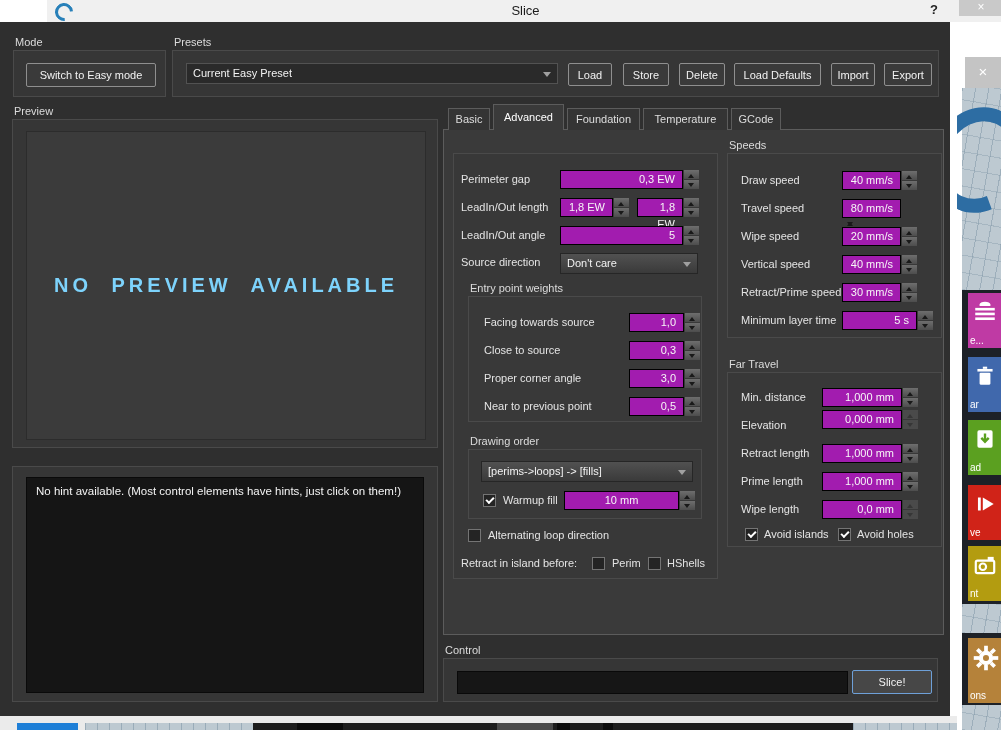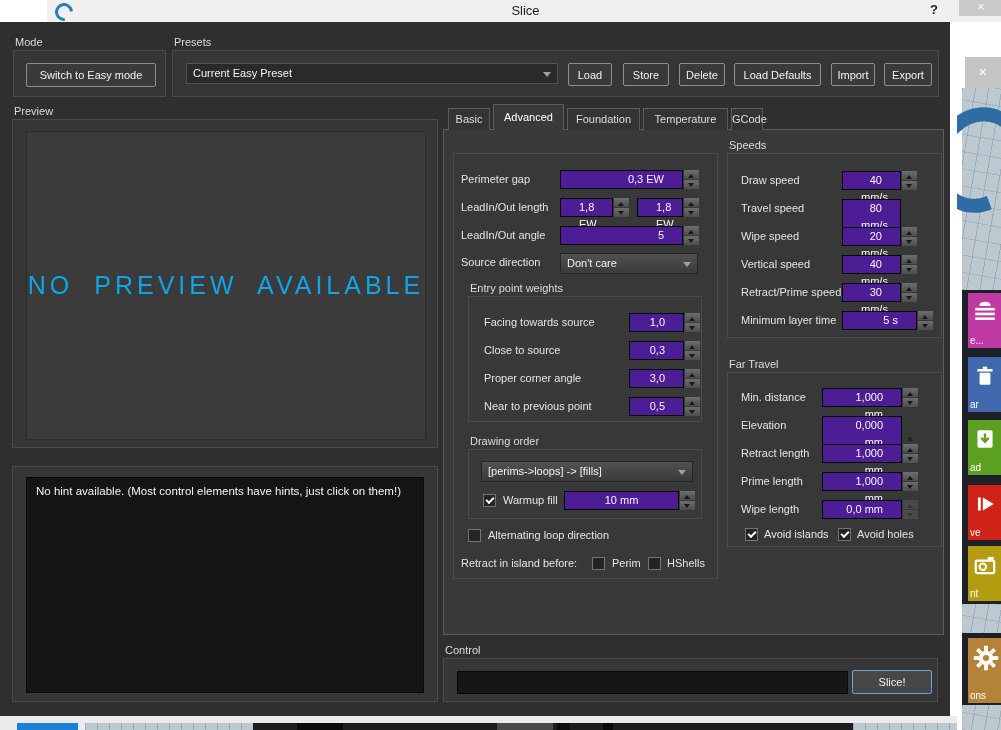--- a/index.html
+++ b/index.html
@@ -18,39 +18,39 @@
   .group{position:absolute;}
   .glabel{height:14px;font-size:11px;color:#dcdcdc;padding-left:2px;white-space:nowrap;}
   .gbox{position:absolute;left:0;right:0;top:14px;bottom:0;border:1px solid #4a4a4a;background:#363636;box-sizing:border-box;}
   .lbl{position:absolute;color:#e4e4e4;font-size:11px;white-space:nowrap;line-height:19px;}
   .btn{position:absolute;background:#3a3a3a;border:1px solid #8f8f8f;border-radius:2px;color:#f2f2f2;font-size:11px;display:flex;align-items:center;justify-content:center;box-sizing:border-box;cursor:default;}
   .btn.primary{border-color:#6ea0d8;background:#474747;}
   .dd{position:absolute;height:21px;background:linear-gradient(#515151,#3a3a3a);border:1px solid #262626;color:#f2f2f2;font-size:11px;line-height:19px;padding-left:6px;box-sizing:border-box;}
   .dd.flat{background:#2a2a2a;border-color:#525252;}
   .dd .dd-arrow{position:absolute;right:6px;top:8px;width:0;height:0;border-left:4px solid transparent;border-right:4px solid transparent;border-top:5px solid #a0a0a0;}
   .spin{position:absolute;display:flex;height:19px;}
-  .spin .sf{background:#4c1d95;border:1px solid #000;color:#f7f7f7;font-size:11px;text-align:right;padding:0 18px;line-height:17px;box-sizing:border-box;}
+  .spin .sf{background:#a21caf;border:1px solid #000;color:#f7f7f7;font-size:11px;text-align:right;padding:0 7px;line-height:17px;box-sizing:border-box;}
   .spin .sb{width:15px;display:flex;flex-direction:column;margin-left:1px;}
   .spin .sb div{flex:1;position:relative;background:linear-gradient(#6e6e6e,#4d4d4d);margin-bottom:1px;}
   .spin .sb div:last-child{margin-bottom:0;}
   .spin .sb .up::after{content:"";position:absolute;left:4px;top:4px;border-left:3px solid transparent;border-right:3px solid transparent;border-bottom:4px solid #191919;}
   .spin .sb .dn::after{content:"";position:absolute;left:4px;top:3px;border-left:3px solid transparent;border-right:3px solid transparent;border-top:4px solid #191919;}
   .spin.dim .sb div{background:#4a4a4a;}
   .spin.dim .sb div::after{opacity:.4;}
   .cb{position:absolute;width:13px;height:13px;background:#242424;border:1px solid #747474;box-sizing:border-box;}
   .cb.checked::after{content:"";position:absolute;left:2px;top:2px;width:6px;height:3px;border-left:2px solid #fff;border-bottom:2px solid #fff;transform:rotate(-45deg);}
 
   
   .tab{position:absolute;background:#343434;border:1px solid #5c5c5c;border-bottom:none;color:#dedede;font-size:11px;text-align:center;box-sizing:border-box;z-index:2;line-height:20px;height:22px;}
   .tab.active{background:#3a3a3a;z-index:4;height:26px;line-height:24px;color:#fff;}
   .tab-panel{position:absolute;left:443px;top:129px;width:501px;height:506px;border:1px solid #5c5c5c;background:#3a3a3a;box-sizing:border-box;z-index:1;}
 
   
   .preview-inner{position:absolute;left:13px;top:11px;width:398px;height:307px;background:#3b3b3b;border:1px solid #2c2c2c;display:flex;align-items:center;justify-content:center;}
-  .preview-text{color:#0ea5e9;font-size:25px;letter-spacing:4px;word-spacing:10px;}
+  .preview-text{color:#7dd3fc;font-size:20px;letter-spacing:4px;word-spacing:10px;font-weight:bold;}
   .hints-inner{position:absolute;left:13px;top:10px;width:398px;height:216px;background:#151515;border:1px solid #0a0a0a;color:#f4f4f4;font-size:11.5px;padding:7px 9px;box-sizing:border-box;}
   .progress{position:absolute;left:13px;top:12px;width:389px;height:21px;background:#161616;border:1px solid #090909;}
 
   
   #bg-right{position:absolute;left:957px;top:0;width:44px;height:730px;background:#fff;overflow:hidden;}
   .bg-close{position:absolute;left:8px;top:57px;width:36px;height:31px;background:#c4c4c4;color:#fff;font-size:15px;text-align:center;line-height:30px;}
   .bg-vp{position:absolute;left:5px;width:39px;background-color:#bdc9d1;background-image:repeating-linear-gradient(100deg,rgba(130,152,168,.55) 0 1px,transparent 1px 13px),repeating-linear-gradient(10deg,rgba(130,152,168,.4) 0 1px,transparent 1px 17px);}
   .bg-c-arc{position:absolute;left:-30px;top:18px;width:66px;height:80px;border:14px solid #2d6da3;border-radius:50%;border-right-color:transparent;transform:rotate(25deg);}
   .bg-bar{position:absolute;left:5px;width:39px;background:#1d2127;}
   .bg-btn{position:absolute;left:6px;width:37px;height:55px;overflow:hidden;}
@@ -195,21 +195,21 @@
       <div class="group" style="left:12px;top:430px;width:426px;height:250px;">
         <div class="gbox">
           <div class="hints-inner">No hint available. (Most control elements have hints, just click on them!)</div>
         </div>
       </div>
 
       <div class="tab" style="left:448px;top:86px;width:42px;">Basic</div>
       <div class="tab active" style="left:493px;top:82px;width:71px;">Advanced</div>
       <div class="tab" style="left:567px;top:86px;width:73px;">Foundation</div>
       <div class="tab" style="left:643px;top:86px;width:85px;">Temperature</div>
-      <div class="tab" style="left:731px;top:86px;width:32px;">GCode</div>
+      <div class="tab" style="left:731px;top:86px;width:50px;">GCode</div>
 
       <div class="tab-panel" style="top:107px;">
 
         <div class="group" style="left:9px;top:9px;width:265px;height:440px;">
           <div class="gbox" style="background:#383838;">
             <div class="lbl" style="left:7px;top:16px;">Perimeter gap</div>
             <div class="spin" style="left:106px;top:16px;">
               <div class="sf" style="width:123px;">0,3 EW</div>
               <div class="sb">
                   <div class="up"></div>
@@ -369,21 +369,21 @@
           <div class="gbox" style="background:#383838;">
             <div class="lbl" style="left:13px;top:15px;">Min. distance</div>
             <div class="spin" style="left:94px;top:15px;">
               <div class="sf" style="width:80px;">1,000 mm</div>
               <div class="sb">
                   <div class="up"></div>
                   <div class="dn"></div>
                 </div>
             </div>
             <div class="lbl" style="left:13px;top:43px;">Elevation</div>
-            <div class="spin dim" style="left:94px;top:51px;align-items:center;">
+            <div class="spin dim" style="left:94px;top:37px;">
               <div class="sf" style="width:80px;">0,000 mm</div>
               <div class="sb">
                   <div class="up"></div>
                   <div class="dn"></div>
                 </div>
             </div>
             <div class="lbl" style="left:13px;top:71px;">Retract length</div>
             <div class="spin" style="left:94px;top:71px;">
               <div class="sf" style="width:80px;">1,000 mm</div>
               <div class="sb">

